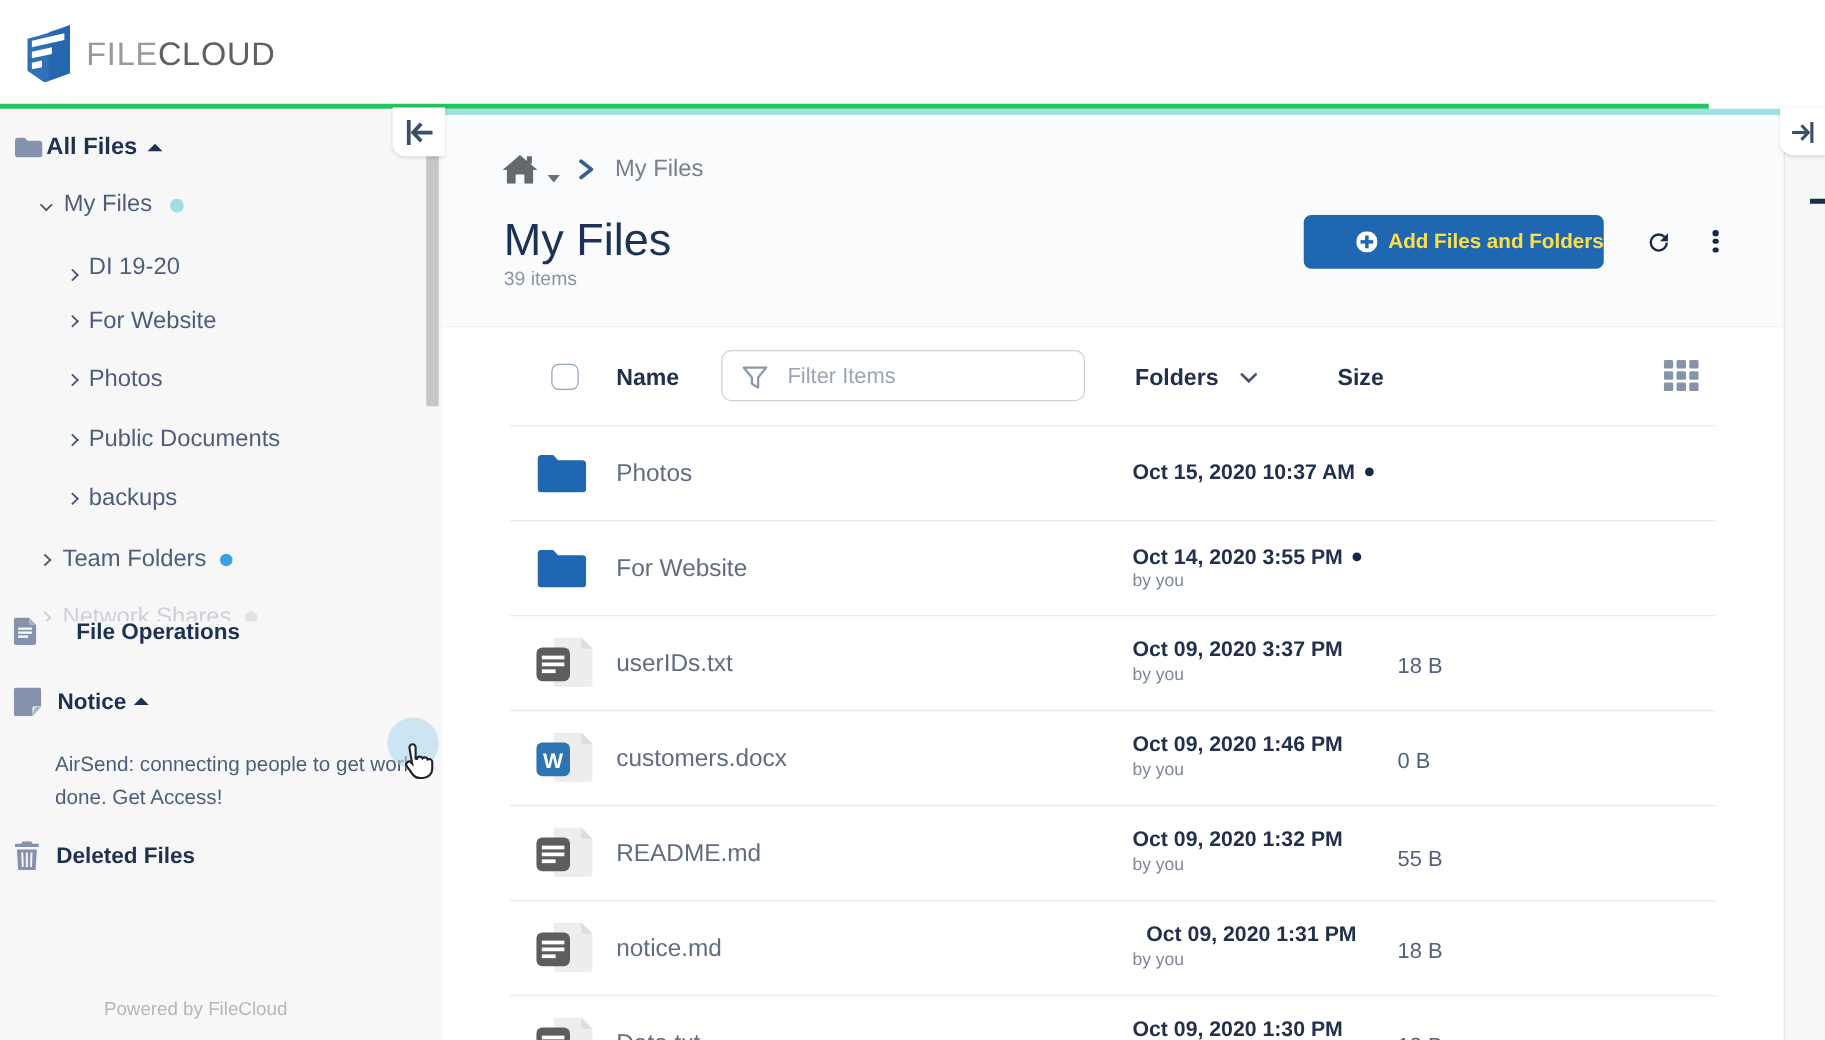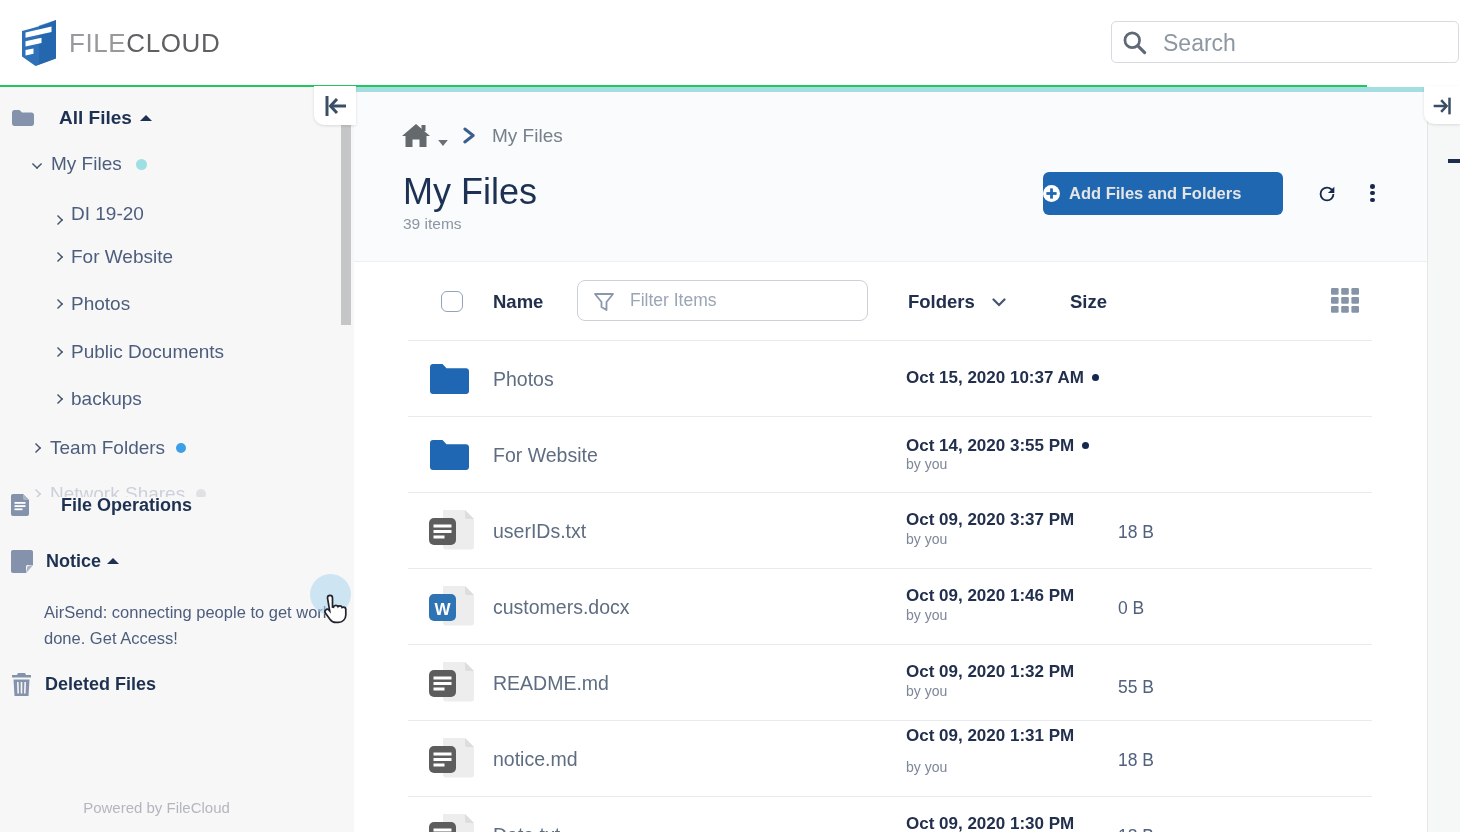--- a/index.html
+++ b/index.html
@@ -2,21 +2,21 @@
 <html><head>
 <meta charset="utf-8">
 <style>
 * { margin:0; padding:0; box-sizing:border-box; }
 html,body { width:1460px; height:832px; overflow:hidden; background:#fff;
   font-family:"Liberation Sans", sans-serif; }
 .abs { position:absolute; }
 
 
 #header { position:absolute; left:0; top:0; width:1367px; height:87px; background:#fff;
-  border-bottom:2px solid #22c55e; z-index:5; }
+  border-bottom:4px solid #22c55e; z-index:5; }
 #logo { position:absolute; left:21px; top:20px; }
 #logotext { position:absolute; left:69px; top:28px; font-size:26px; letter-spacing:0.6px; color:#97999b; }
 #logotext b { color:#5e6062; font-weight:400; }
 #searchbox { position:absolute; left:1111px; top:21px; width:348px; height:42px;
   border:1px solid #d7dade; border-radius:5px; background:#fff; }
 #searchbox .ph { position:absolute; left:51px; top:8px; font-size:23px; color:#8d97a3; }
 
 
 #sidebar { position:absolute; left:0; top:87px; width:354px; height:745px; background:#f7f7f8; }
 .treerow { position:absolute; display:flex; align-items:center; font-size:19px; color:#4d5e7c; }
@@ -36,21 +36,21 @@
 
 #main { position:absolute; left:354px; top:87px; width:1073px; height:745px; background:#fff; }
 #tealbar { position:absolute; left:0; top:0; width:1073px; height:5px; background:#a5dee1; }
 #headzone { position:absolute; left:0; top:5px; width:1073px; height:170px; background:#fafbfc;
   border-bottom:1px solid #eef0f2; }
 #crumb { position:absolute; left:48px; top:37px; display:flex; align-items:center; }
 #crumb .label { font-size:19px; color:#76808c; margin-left:17px; }
 #h1 { position:absolute; left:49px; top:84px; font-size:36px; color:#1c3153; }
 #count { position:absolute; left:49px; top:128px; font-size:15.5px; color:#8b95a3; }
 #addbtn { position:absolute; left:689px; top:85px; width:240px; height:43px; background:#2067b2;
-  border-radius:6px; color:#e5e5e5; display:flex; align-items:center; justify-content:flex-start;
+  border-radius:6px; color:#fde047; display:flex; align-items:center; justify-content:flex-end;
   font-size:16.5px; font-weight:700; }
 #refresh { position:absolute; left:962px; top:96px; }
 #dots3 { position:absolute; left:1016px; top:97px; }
 #dots3 div { width:4.6px; height:4.6px; border-radius:50%; background:#16294d; margin-bottom:2.2px; }
 
 
 #thead { position:absolute; left:0; top:175px; width:1073px; height:79px; background:#fff; }
 #thead .divider { position:absolute; left:54px; right:55px; bottom:0; height:1px; background:#e8eaed; }
 .hlabel { font-size:18.5px; font-weight:700; color:#22304e; position:absolute; }
 #checkbox { position:absolute; left:87px; top:29px; width:22px; height:21px; border:1.5px solid #94a2bc;
@@ -77,36 +77,29 @@
 <body>
 <div id="header">
   <svg id="logo" width="36" height="46" viewBox="0 0 36 46" style="position:absolute;left:21px;top:20px;">
     <path d="M1 11 C12 8.2 24 4.5 35 0 L35 38.5 L14.5 46 L1 36.5 Z" fill="#2e71b8"></path>
     <path d="M18 5.6 L35 0 L35 38.5 L14.5 46 L18 43.5 Z" fill="#1f5fa8" opacity="0.55"></path>
     <path d="M4.5 12.5 L30.5 6.6 L30.5 11.9 L4.5 17.8 Z" fill="#fff"></path>
     <path d="M4.5 21.3 L20.5 17.8 L20.5 23.1 L4.5 26.6 Z" fill="#fff"></path>
     <path d="M4.5 30.1 L12.5 28.4 L12.5 33.7 L4.5 35.4 Z" fill="#fff"></path>
   </svg>
   <div id="logotext">FILE<b>CLOUD</b></div>
-  <div id="searchbox">
-    <svg width="27" height="27" viewBox="0 0 24 24" style="position:absolute;left:9px;top:7px">
-      <circle cx="10" cy="10" r="6.5" fill="none" stroke="#5f6974" stroke-width="2.4"></circle>
-      <line x1="15" y1="15" x2="21" y2="21" stroke="#5f6974" stroke-width="2.8" stroke-linecap="round"></line>
-    </svg>
-    <div class="ph">Search</div>
-  </div>
 </div>
 
 <div id="sidebar">
   <div id="treewrap" style="position:absolute; left:0; top:0; width:340px; height:410px; overflow:hidden;">
   <div class="treerow bold" style="left:0; top:16px; height:30px; font-size:19px;">
     <svg width="22" height="16" viewBox="0 0 22 16" style="margin-left:12px">
       <path d="M0 2.5 C0 1.1 1.1 0 2.5 0 L7.5 0 L10 2.5 L19.5 2.5 C20.9 2.5 22 3.6 22 5 L22 13.5 C22 14.9 20.9 16 19.5 16 L2.5 16 C1.1 16 0 14.9 0 13.5 Z" fill="#8592ab"></path>
     </svg>
-    <span style="margin-left:25px">All Files</span>
+    <span style="margin-left:3px">All Files</span>
     <span class="tri-up" style="margin-left:8px"></span>
   </div>
   <div class="treerow" style="left:0; top:62px; height:30px;">
     <span class="chev down" style="margin-left:32px"></span>
     <span style="margin-left:9px">My Files</span>
     <span class="dot" style="margin-left:14px; background:#9ddfe2"></span>
   </div>
   <div class="treerow" style="left:0; top:108px; height:30px;align-items:flex-end;">
     <span class="chev right" style="margin-left:53px"></span>
     <span style="margin-left:8px">DI 19-20</span>
@@ -304,21 +297,21 @@
     <div class="frow" style="top:634px;">
       <svg class="abs" style="left:75px; top:17px;" width="46" height="40" viewBox="0 0 46 40">
         <path d="M14 0 L36 0 L45 9 L45 37 C45 38.4 43.9 39.5 42.5 39.5 L16.5 39.5 C15.1 39.5 14 38.4 14 37 Z" fill="#ededee"></path>
         <path d="M36 0 L45 9 L38 9 C36.9 9 36 8.1 36 7 Z" fill="#dcdddf"></path>
         <rect x="0" y="8" width="27" height="27" rx="5" fill="#5d5d5d"></rect>
         <rect x="4.5" y="14.5" width="18" height="3" fill="#fff"></rect>
         <rect x="4.5" y="20" width="18" height="3" fill="#fff"></rect>
         <rect x="4.5" y="25.5" width="11" height="3" fill="#fff"></rect>
       </svg>
       <div class="fname">notice.md</div>
-      <div class="fdate" style="top:5px;">Oct 09, 2020 1:31 PM</div>
+      <div class="fdate" style="top:17px;margin-left:11px;">Oct 09, 2020 1:31 PM</div>
       <div class="fby" style="top:38px;">by you</div>
       <div class="fsize" style="top:29px;">18 B</div>
       <div class="divider"></div>
     </div>
     <div class="frow" style="top:710px;">
       <svg class="abs" style="left:75px; top:17px;" width="46" height="40" viewBox="0 0 46 40">
         <path d="M14 0 L36 0 L45 9 L45 37 C45 38.4 43.9 39.5 42.5 39.5 L16.5 39.5 C15.1 39.5 14 38.4 14 37 Z" fill="#ededee"></path>
         <path d="M36 0 L45 9 L38 9 C36.9 9 36 8.1 36 7 Z" fill="#dcdddf"></path>
         <rect x="0" y="8" width="27" height="27" rx="5" fill="#5d5d5d"></rect>
         <rect x="4.5" y="14.5" width="18" height="3" fill="#fff"></rect>

